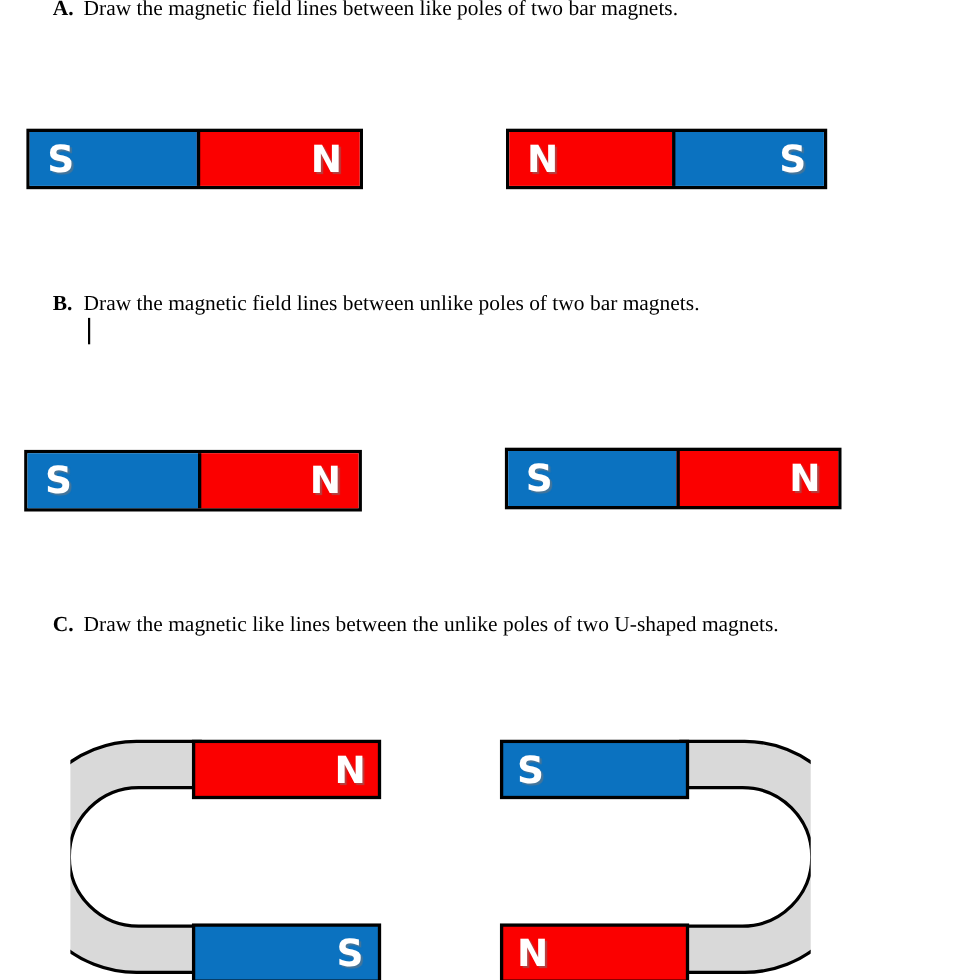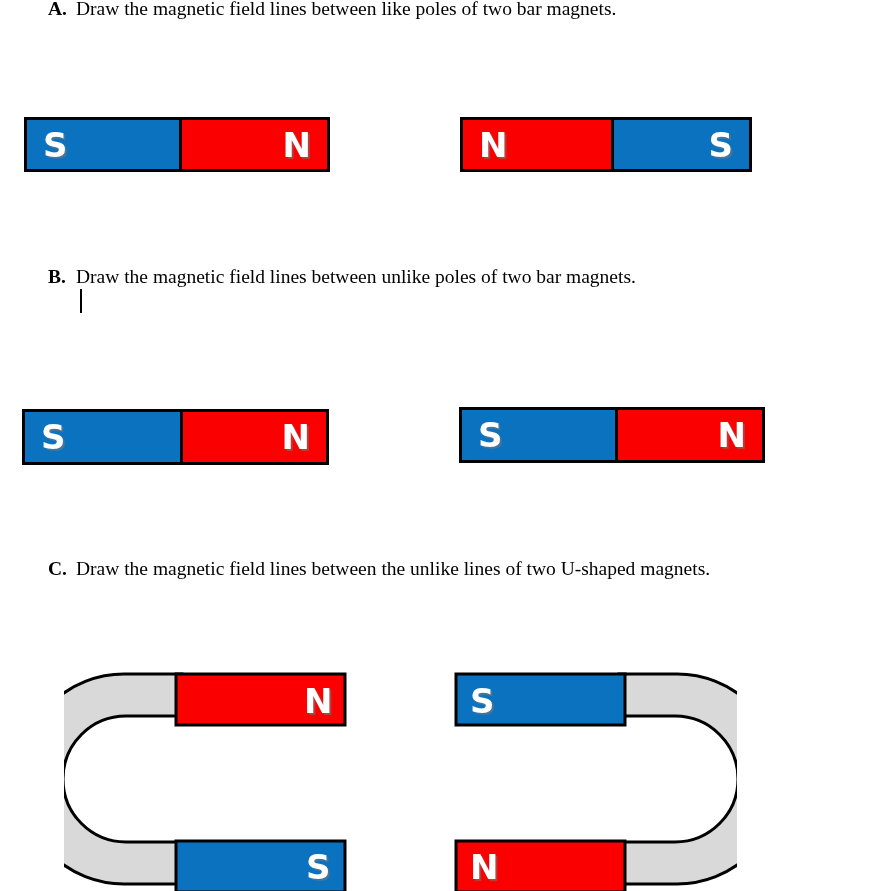--- a/index.html
+++ b/index.html
@@ -171,21 +171,21 @@
     <div class="pole pole-blue">
       <span class="pole-label at-left">S</span>
     </div>
     <div class="pole pole-red">
       <span class="pole-label at-right">N</span>
     </div>
   </div>
 
   <div class="question" id="question-c">
     <span class="q-letter">C.</span>
-    <span class="q-text">Draw the magnetic field lines between the unlike lines of two U-shaped magnets.</span>
+    <span class="q-text">Draw the magnetic like lines between the unlike poles of two U-shaped magnets.</span>
   </div>
 
   <div class="u-magnet" id="magnet-c1">
     <svg width="285" height="225" viewBox="0 0 285 225" xmlns="http://www.w3.org/2000/svg">
 
       <path d="M 118 4
                L 60 4
                A 105 105 0 0 0 60 214
                L 118 214
                L 118 172

